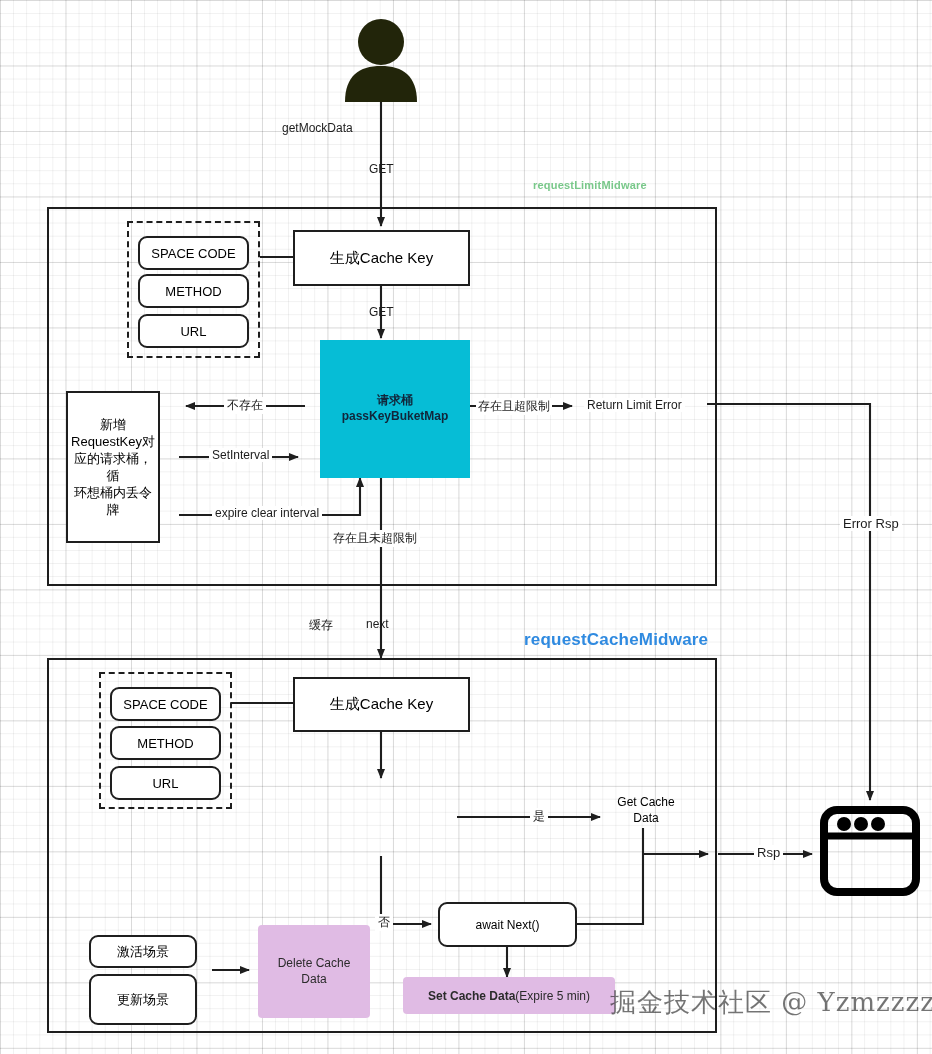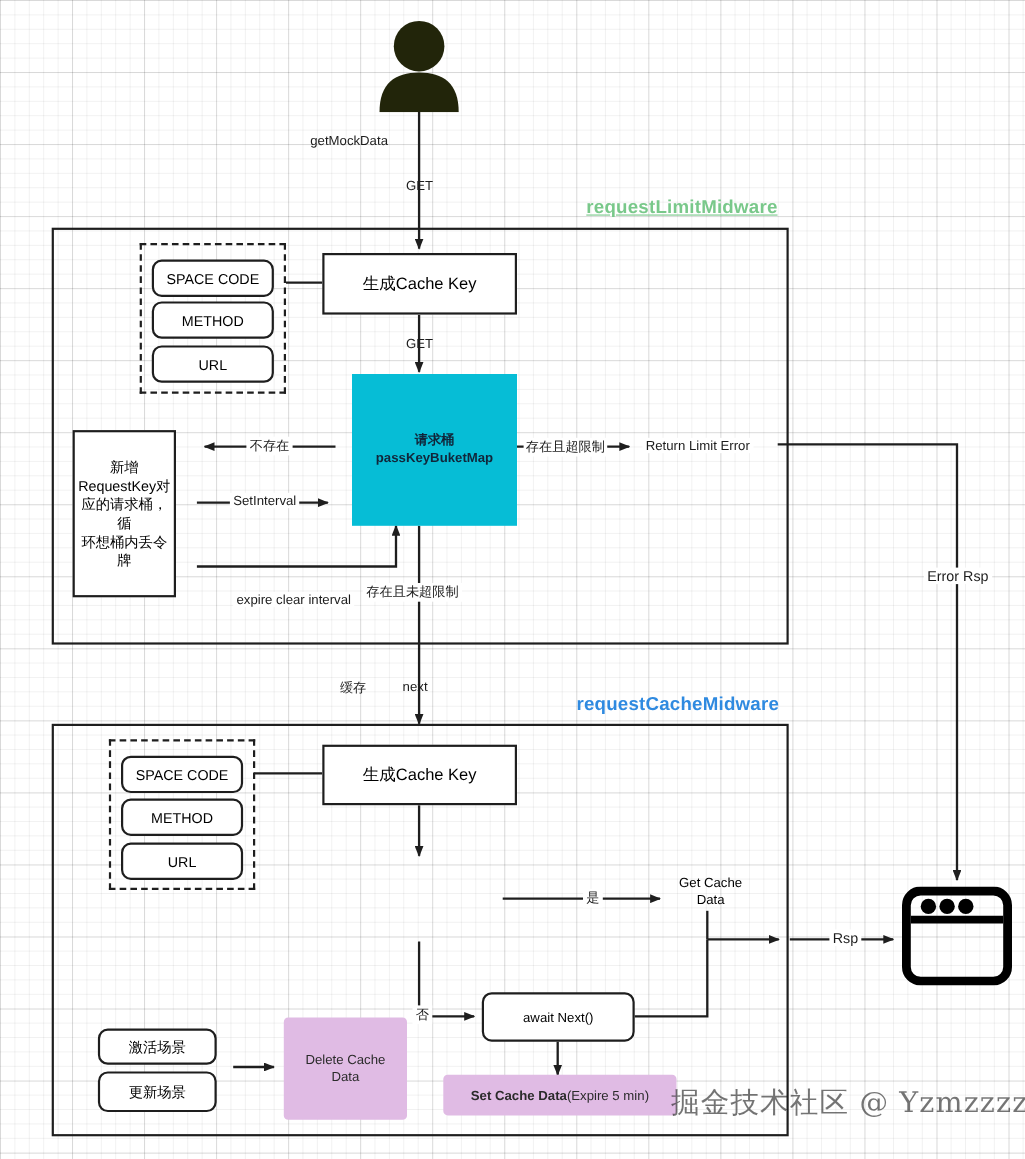--- a/index.html
+++ b/index.html
@@ -26,21 +26,21 @@
   .rect{border:2.2px solid #1e1e1e;background:#fff;}
   .rrect{border:2.2px solid #1e1e1e;background:#fff;border-radius:9px;}
   .dashbox{border:2.4px dashed #1e1e1e;background:transparent;}
   .cyan{background:#06bdd6;border:none;color:#11263a;font-weight:bold;}
   .pink{background:#e0bbe4;border:none;color:#2b2b2b;}
   .pinkflat{background:#e0bbe4;border:none;color:#2b2b2b;}
   .lbl{position:absolute;color:#1c1c1c;white-space:nowrap;}
   .t15{font-size:15px;}
   .t14{font-size:12px;}
   .t13{font-size:13px;}
-  .title-green{color:#79c88a;font-size:17px;font-weight:bold;letter-spacing:.2px;text-decoration:underline;}
+  .title-green{color:#79c88a;font-size:11px;font-weight:bold;letter-spacing:.2px;}
   .title-blue{color:#2f8ae0;font-size:17px;font-weight:bold;letter-spacing:.2px;}
   .diamond{position:absolute;}
   .diamond .shape{
     position:absolute;left:0;top:0;width:100%;height:100%;
     background:#e0bbe4;
     clip-path:polygon(50% 0,100% 50%,50% 100%,0 50%);
   }
   .diamond .txt{position:absolute;left:0;top:0;width:100%;height:100%;
     display:flex;align-items:center;justify-content:center;font-size:14px;color:#2b2b2b;}
   .watermark{
@@ -132,21 +132,21 @@
 
   <div class="node rect multi t13" style="left:66px;top:391px;width:94px;height:152px;">
     <span>新增</span>
     <span>RequestKey对</span>
     <span>应的请求桶，循</span>
     <span>环想桶内丢令牌</span>
   </div>
 
   <div class="lbl t14" style="left:224px;top:397px;background:#fff;padding:0 3px;">不存在</div>
   <div class="lbl t14" style="left:209px;top:448px;background:#fff;padding:0 3px;">SetInterval</div>
-  <div class="lbl t14" style="left:212px;top:506px;background:#fff;padding:0 3px;margin-top:32px;">expire clear interval</div>
+  <div class="lbl t14" style="left:212px;top:506px;background:#fff;padding:0 3px;">expire clear interval</div>
   <div class="lbl t14" style="left:476px;top:398px;background:#fff;padding:0 2px;">存在且超限制</div>
   <div class="lbl t14" style="left:584px;top:398px;background:#fff;padding:0 3px;">Return Limit Error</div>
   <div class="lbl t14" style="left:330px;top:530px;background:#fff;padding:0 3px;">存在且未超限制</div>
   <div class="lbl t13" style="left:840px;top:516px;background:#fff;padding:0 3px;">Error Rsp</div>
 
   <div class="lbl t14" style="left:309px;top:617px;">缓存</div>
   <div class="lbl t14" style="left:366px;top:617px;">next</div>
 
   <div class="lbl title-blue" style="left:524px;top:630px;">requestCacheMidware</div>
   <div class="node rect" style="left:47px;top:658px;width:670px;height:375px;background:transparent;"></div>
@@ -169,21 +169,21 @@
 
   <div class="node rrect t14" style="left:438px;top:902px;width:139px;height:45px;">await Next()</div>
 
   <div class="node pinkflat t14" style="left:403px;top:977px;width:212px;height:37px;border-radius:4px;">
     <span>
       <b>Set Cache Data</b><span>(Expire 5 min)</span>
     </span>
   </div>
 
   <div class="node rrect t13" style="left:89px;top:935px;width:108px;height:33px;">激活场景</div>
-  <div class="node rrect t13" style="left:89px;top:974px;width:108px;height:37px;">更新场景</div>
+  <div class="node rrect t13" style="left:89px;top:974px;width:108px;height:51px;">更新场景</div>
 
   <div class="node pink multi t14" style="left:258px;top:925px;width:112px;height:93px;border-radius:4px;">
     <span>Delete Cache</span>
     <span>Data</span>
   </div>
 
   <div class="lbl t13" style="left:754px;top:845px;background:#fff;padding:0 3px;">Rsp</div>
   <div class="browser" style="left:820px;top:806px;width:100px;height:90px;">
     <svg width="100" height="90" viewBox="0 0 100 90">
       <rect x="4" y="4" width="92" height="82" rx="13" ry="13" fill="none" stroke="#000" stroke-width="8"></rect>

